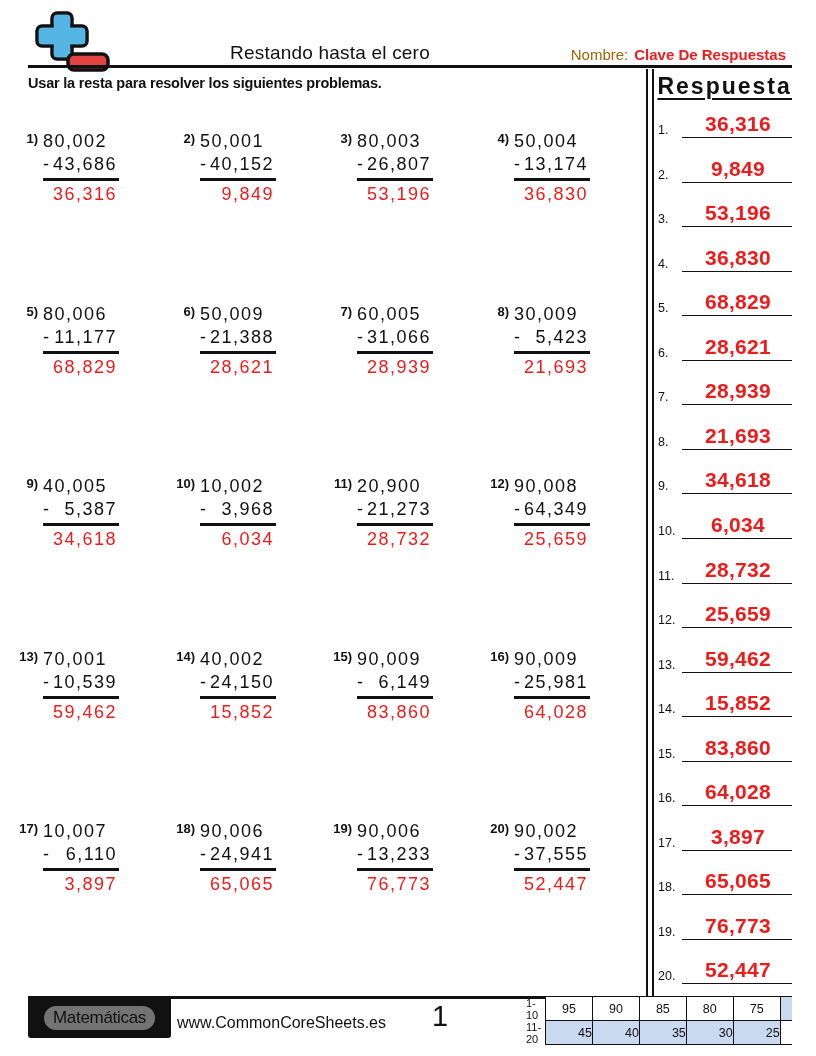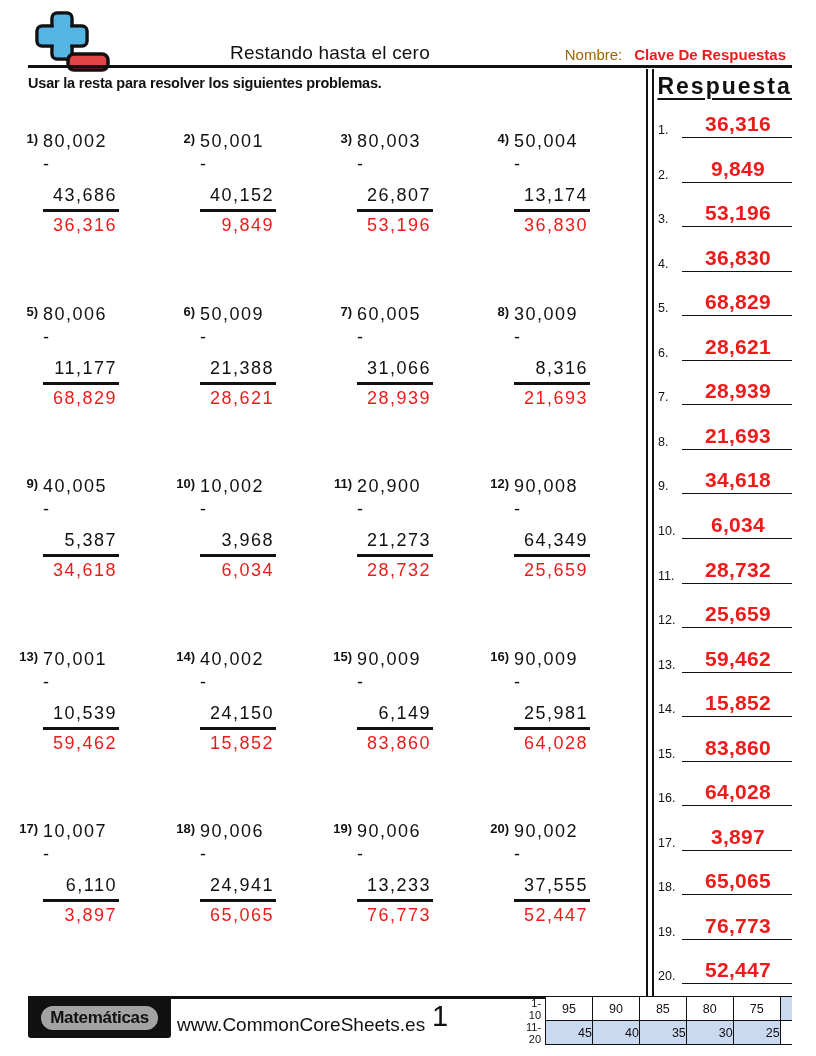--- a/index.html
+++ b/index.html
@@ -18,21 +18,21 @@
   .logo-svg { position: absolute; left: 26px; top: 10px; }
   .ws-title {
     position: absolute; left: 160px; top: 42px; width: 340px;
     text-align: center; font-size: 19px; font-weight: 400; letter-spacing: 0.2px;
   }
   .name-row {
     position: absolute; right: 6px; top: 46px;
     font-size: 15px; white-space: nowrap;
   }
   .name-row .name-label { color: #a16207; }
-  .name-row .name-value { color: var(--red); font-weight: bold; margin-left: 12px; }
+  .name-row .name-value { color: var(--red); font-weight: bold; margin-left: 6px; }
   .header-rule {
     position: absolute; left: 28px; top: 65px; width: 786px; height: 3px; background: #111;
   }
   .instructions {
     position: absolute; left: 28px; top: 75px;
     font-size: 14.5px; font-weight: bold; letter-spacing: -0.2px; text-align: right;
   }
 
   
   .problems-grid {
@@ -45,21 +45,21 @@
   .p-num {
     position: absolute; left: -22px; top: 3px; width: 36px;
     text-align: right; font-size: 13px; font-weight: bold;
   }
   .p-body { width: 76px; font-size: 18px; letter-spacing: 1.5px; line-height: 23px; }
   .p-minuend { text-align: left; padding-right: 2px; }
   .p-sub {
     display: flex; justify-content: space-between;
     padding-bottom: 2px; border-bottom: 3px solid #111;
   }
-  .p-sub .p-subtrahend { padding-right: 2px; margin-top: 31px; }
+  .p-sub .p-subtrahend { padding-right: 2px; }
   .p-answer { text-align: right; padding-right: 2px; margin-top: 2px; color: var(--red); }
 
   
   .answers-divider {
     position: absolute; left: 646px; top: 69px; height: 929px; width: 8px;
     border-left: 2px solid #111; border-right: 2px solid #111;
   }
   .answers-panel { position: absolute; left: 656px; top: 69px; width: 160px; height: 929px; }
   .answers-heading {
     position: absolute; left: 0; top: 4px; width: 152px; text-align: center;
@@ -79,36 +79,36 @@
     white-space: nowrap;
   }
 
   
   .footer-rule { position: absolute; left: 28px; top: 996px; width: 784px; height: 2.5px; background: #111; }
   .brand-box {
     position: absolute; left: 28px; top: 997px; width: 143px; height: 41px;
     background: #111; border-radius: 3px; display: flex; align-items: center; justify-content: center;
   }
   .brand-pill {
-    background: #a3a3a3; border: 2.5px solid #111; border-radius: 16px;
-    padding: 3px 9px 4px 9px; font-size: 17px; font-weight: bold; letter-spacing: -0.3px;
+    background: #737373; border: 2.5px solid #111; border-radius: 16px;
+    padding: 3px 9px 4px 9px; font-size: 17px; font-weight: normal; letter-spacing: -0.3px;
     line-height: 1; white-space: nowrap;
   }
-  .site-url { position: absolute; left: 177px; top: 1014px; font-size: 19px; }
+  .site-url { position: absolute; left: 177px; top: 1014px; font-size: 16px; }
   .page-number {
     position: absolute; left: 400px; top: 1000px; width: 80px; text-align: center;
     font-size: 29px; font-weight: 400;
   }
   .grading-table {
     position: absolute; left: 526px; top: 996px;
     border-collapse: collapse; font-size: 12.5px;
   }
   .grading-table td { height: 20.5px; padding: 0; }
   .grading-table td.g-label {
-    border: none; text-align: right; padding-right: 4px; font-size: 11px; width: 38px;
+    border: none; padding-right: 4px; font-size: 11px; width: 38px;
   }
   .grading-table td.g-cell {
     border: 1.5px solid #111; width: 24px; text-align: center; background: #fff;
   }
   .grading-table td.g-cell.shaded { background: var(--cell-blue); padding-left: 32px; }
 </style>
 </head>
 <body>
 
 <div class="page" style="--red: #ee1b1b; --cell-blue: #c9d9f0; --logo-blue: #55b6e6; --logo-red: #e24444;">
@@ -208,21 +208,21 @@
           </div>
           <div class="p-answer">28,939</div>
         </div>
       </div>
       <div class="problem">
         <span class="p-num">8)</span>
         <div class="p-body">
           <div class="p-minuend">30,009</div>
           <div class="p-sub">
             <span class="p-minus">-</span>
-            <span class="p-subtrahend">8,316</span>
+            <span class="p-subtrahend">5,423</span>
           </div>
           <div class="p-answer">21,693</div>
         </div>
       </div>
       <div class="problem">
         <span class="p-num">9)</span>
         <div class="p-body">
           <div class="p-minuend">40,005</div>
           <div class="p-sub">
             <span class="p-minus">-</span>

